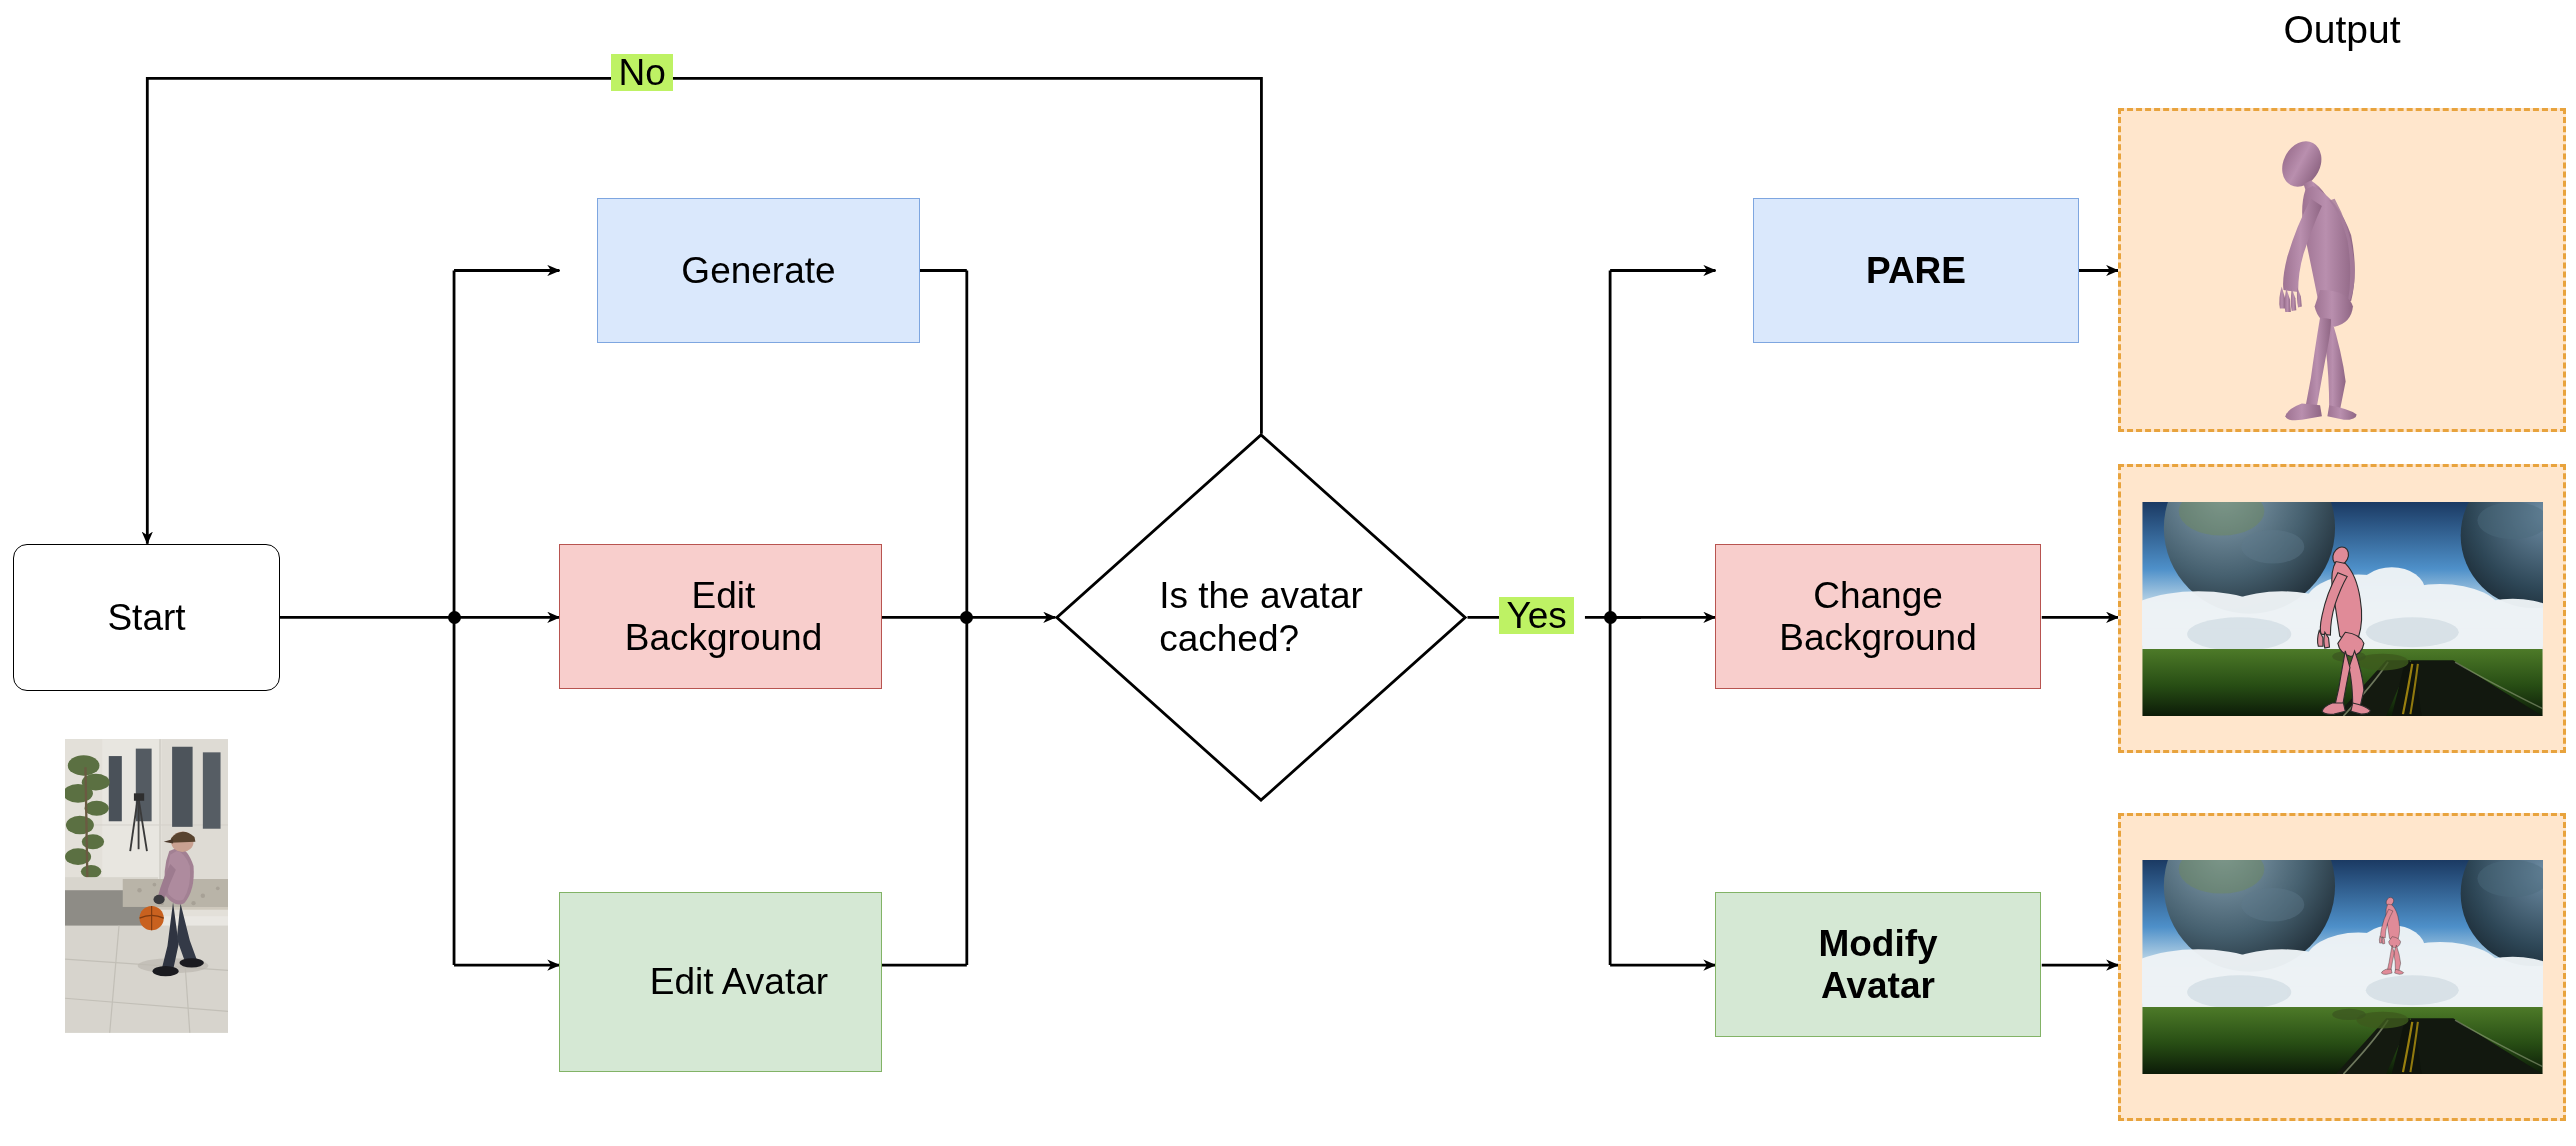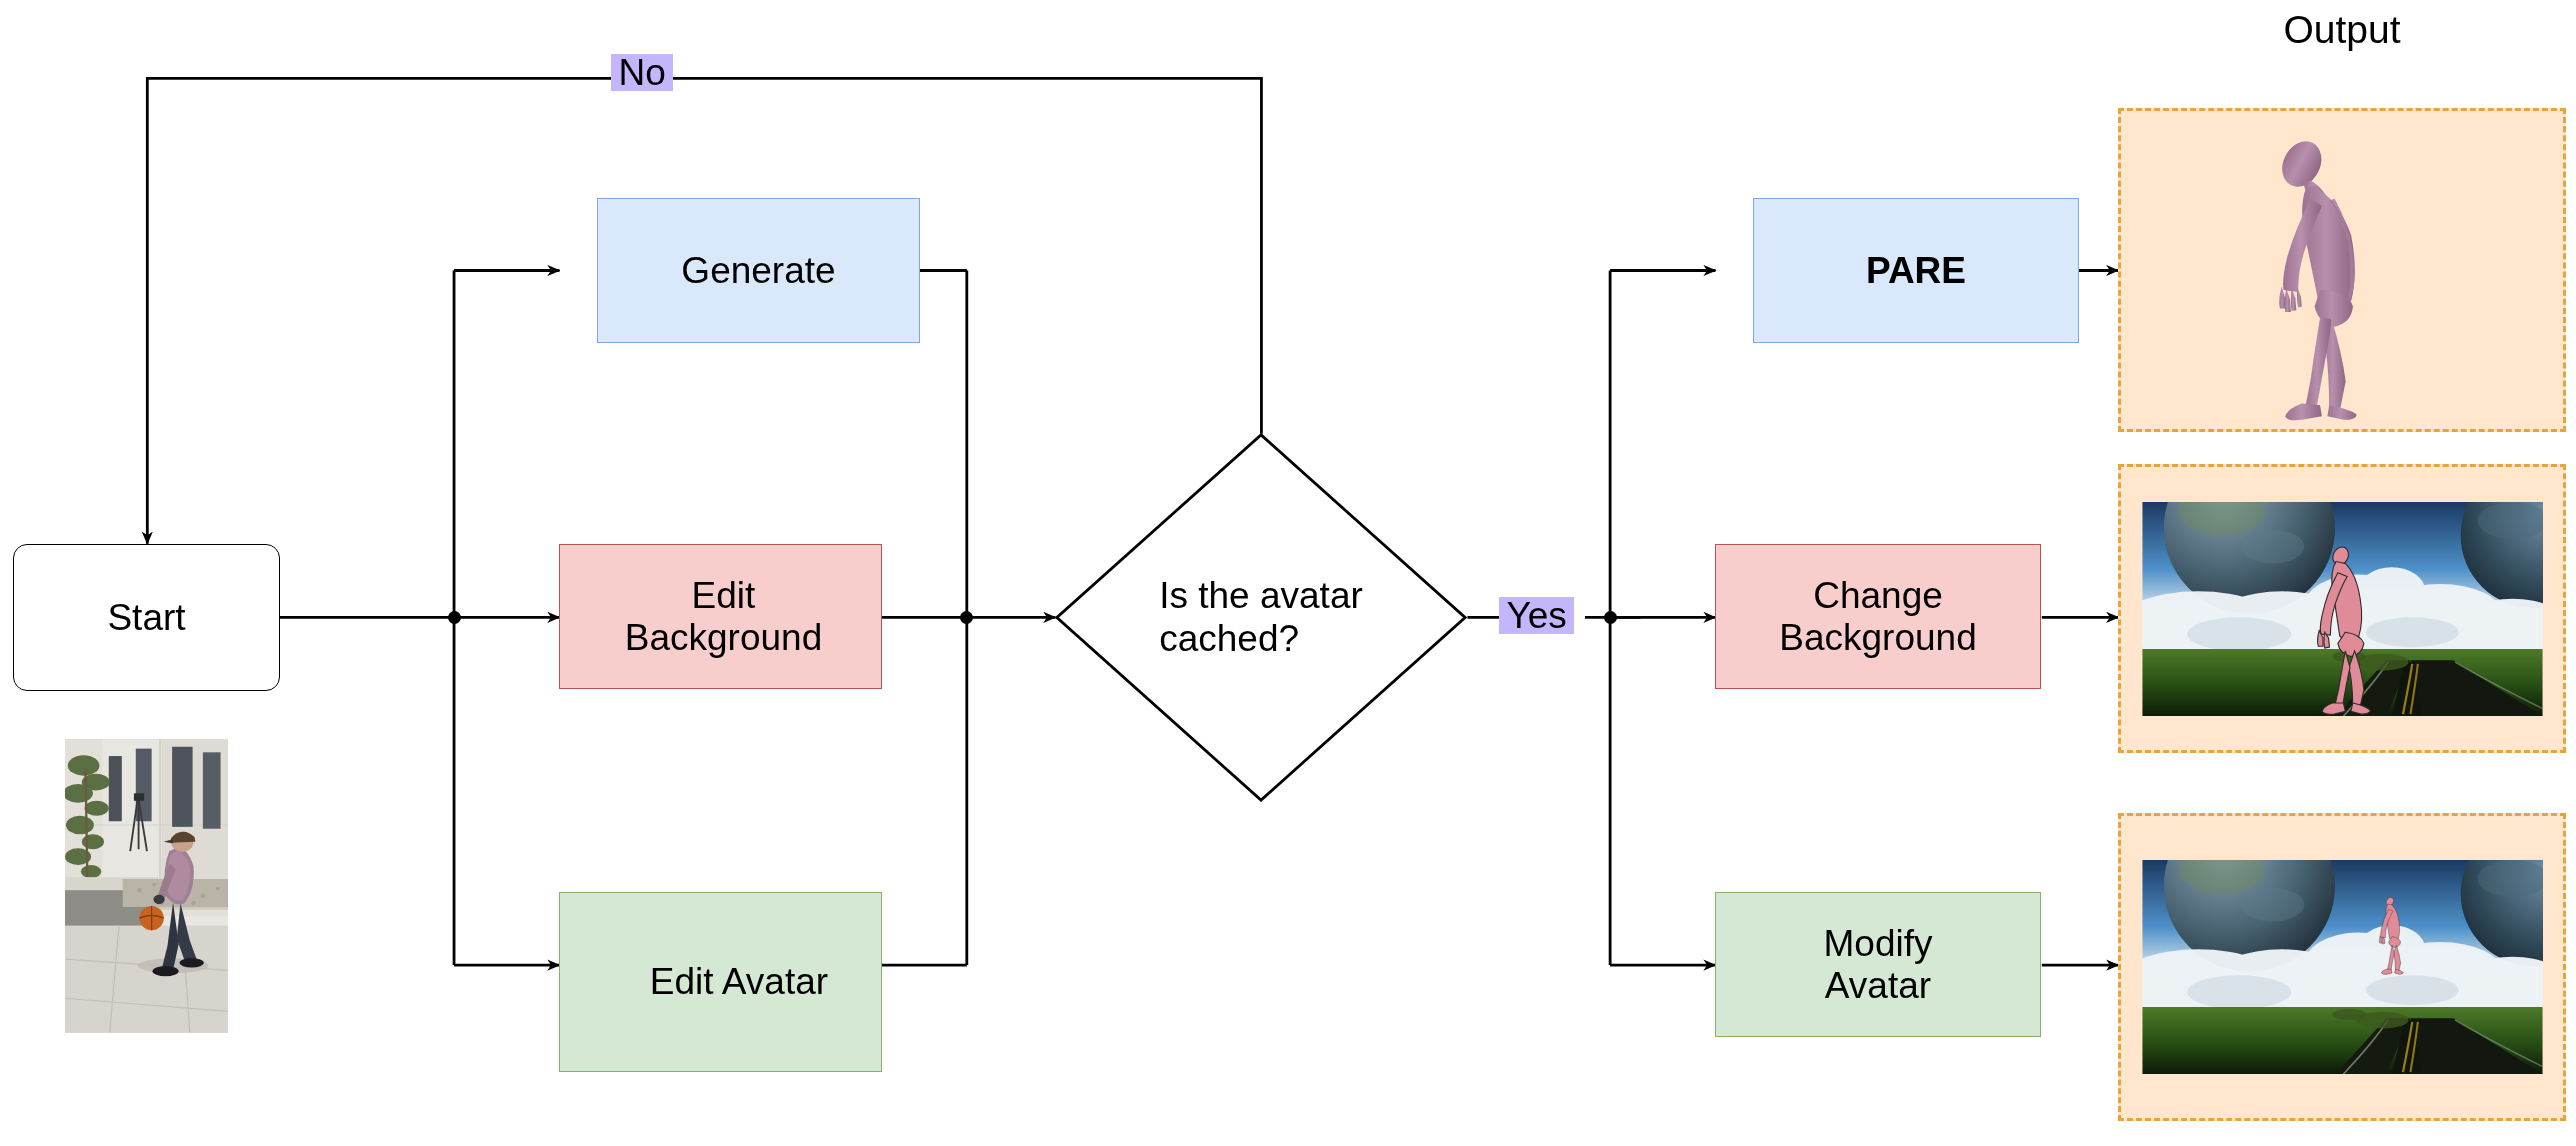--- a/index.html
+++ b/index.html
@@ -39,21 +39,21 @@
   .diamond-wrap { position: absolute; }
   .diamond-wrap .dtext {
     position: absolute; left: 0; top: 0; width: 100%; height: 100%;
     display: flex; align-items: center; justify-content: center;
     text-align: left; font-size: 37px; line-height: 1.15; white-space: pre-line;
   }
 
   .edge-label {
     position: absolute;
     font-size: 37px;
-    background: #c4b5fd;
+    background: #bef264;
     padding: 0 7.5px;
     line-height: 1;
     white-space: nowrap;
   }
 
   .section-title {
     position: absolute;
     font-size: 39px;
     white-space: nowrap;
     text-align: center;
@@ -244,21 +244,21 @@
 
   <div class="node proc blue" style="left:1715px; top:198px; width:326px; height:145px;font-weight:bold;">
     <span>PARE</span>
   </div>
 
   <div class="node proc pink" style="left:1715px; top:544px; width:326px; height:145px;">
     <span>Change
 Background</span>
   </div>
 
-  <div class="node proc green" style="left:1715px; top:892px; width:326px; height:145px;">
+  <div class="node proc green" style="left:1715px; top:892px; width:326px; height:145px;font-weight:bold;">
     <span>Modify
 Avatar</span>
   </div>
 
   <div class="section-title" style="left:2118px; top:7.5px; width:448px;">Output</div>
 
   <div class="out-panel" style="left:2118px; top:108px; width:448px; height:324px;">
     <svg viewBox="0 0 480 348" style="width:100%;height:100%;display:block;">
       <defs>
         <linearGradient id="meshg" x1="0" y1="0" x2="1" y2="0">

